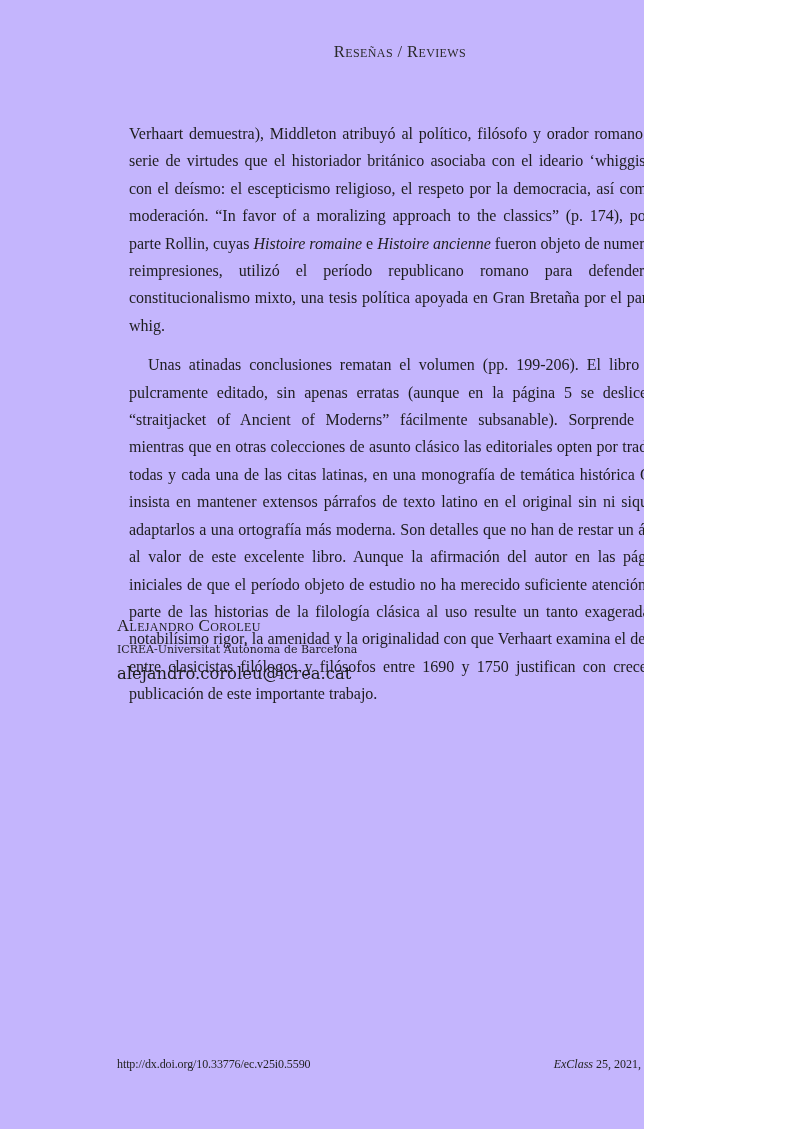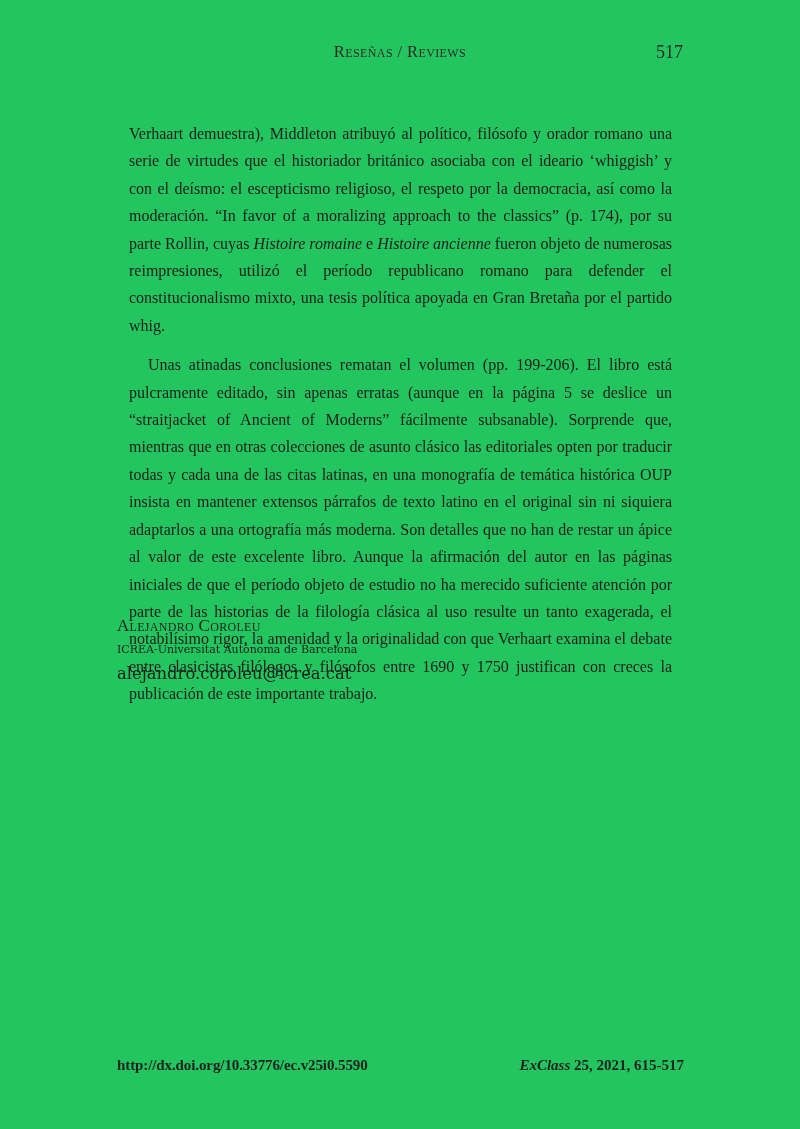--- a/index.html
+++ b/index.html
@@ -11,24 +11,24 @@
     width: 800px;
     height: 1129px;
     position: relative;
     font-family: "Liberation Serif", "DejaVu Serif", serif;
     color: #1b1b1b;
     -webkit-font-smoothing: antialiased;
   }
   .page {
     position: absolute;
     inset: 0;
-    width: 800px;
+    width: 644px;
     height: 1129px;
     overflow: hidden;
-    background: #22c55e;
+    background: #c4b5fd;
   }
 
   
   .running-head {
     position: absolute;
     left: 117px;
     top: 42px;
     width: 566px;
     height: 26px;
   }
@@ -102,23 +102,22 @@
     color: #1d1d1d;
   }
 
   
   .footer {
     position: absolute;
     left: 117px;
     top: 1057px;
     width: 567px;
     height: 24px;
-    font-size: 15px;
+    font-size: 12px;
     color: #232323;
-    font-weight: bold;
   }
   .footer-doi {
     position: absolute;
     left: 0;
     top: 0;
     letter-spacing: -0.1px;
   }
   .footer-citation {
     position: absolute;
     right: 0;

